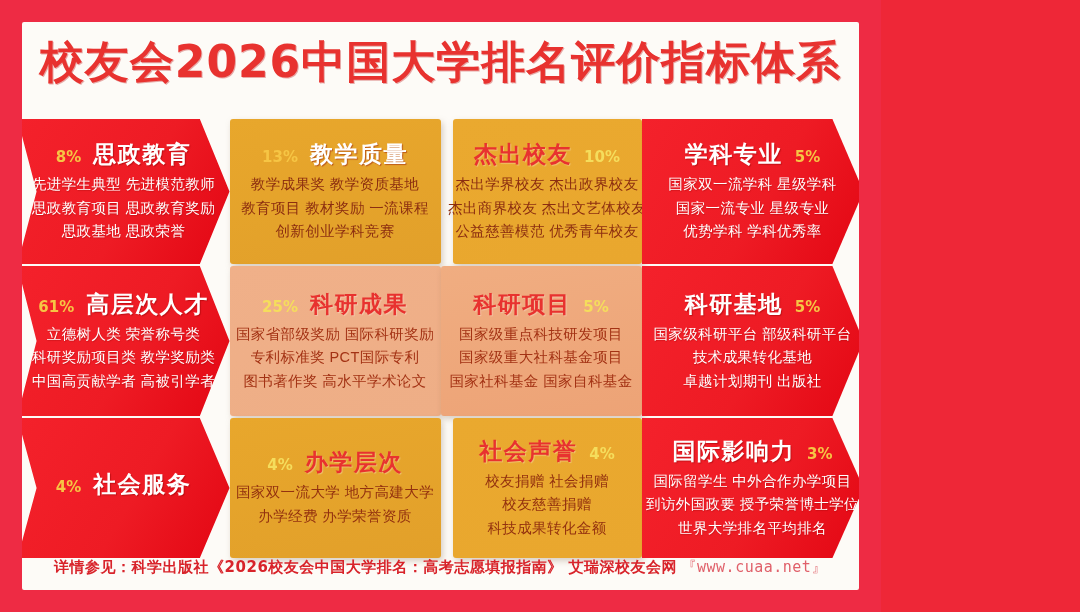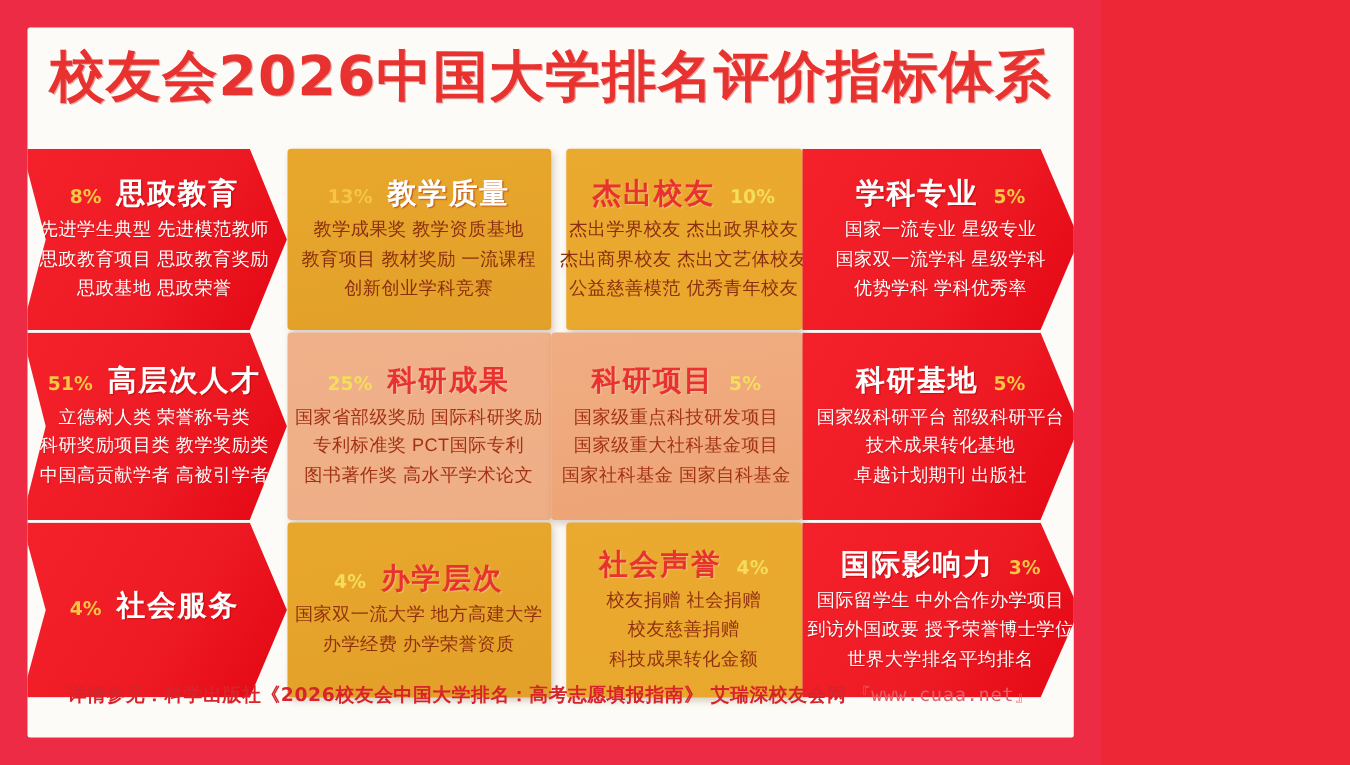--- a/index.html
+++ b/index.html
@@ -124,21 +124,21 @@
   .i-maroon .card-item { color: #a33214; }
   .i-brown .card-item { color: #93310f; }
 
   
   .pct-left  .card-head { flex-direction: row; }
   .pct-right .card-head { flex-direction: row-reverse; }
 
   
   #footer {
     position: absolute;
-    left: 0; right: 0; bottom: 24px;
+    left: 0; right: 0; bottom: 13px;
     text-align: center;
     white-space: nowrap;
   }
   #footer-text {
     font-size: 15px;
     font-weight: bold;
     color: #d8232a;
     letter-spacing: 0.5px;
     font-family: "DejaVu Sans", "Liberation Sans", sans-serif;
   }
@@ -193,29 +193,29 @@
             <div class="card-item">杰出商界校友 杰出文艺体校友</div>
             <div class="card-item">公益慈善模范 优秀青年校友</div>
           </div>
         </div>
         <div class="card shape-arrow-right c-red t-white i-white pct-left">
           <div class="card-head">
             <span class="card-title">学科专业</span>
             <span class="card-pct">5%</span>
           </div>
           <div class="card-items">
+            <div class="card-item">国家双一流学科 星级学科</div>
             <div class="card-item">国家一流专业 星级专业</div>
-            <div class="card-item">国家双一流学科 星级学科</div>
             <div class="card-item">优势学科 学科优秀率</div>
           </div>
         </div>
         <div class="card shape-arrow-notch c-red t-white i-white pct-right">
           <div class="card-head">
             <span class="card-title">高层次人才</span>
-            <span class="card-pct">51%</span>
+            <span class="card-pct">61%</span>
           </div>
           <div class="card-items">
             <div class="card-item">立德树人类 荣誉称号类</div>
             <div class="card-item">科研奖励项目类 教学奖励类</div>
             <div class="card-item">中国高贡献学者 高被引学者</div>
           </div>
         </div>
         <div class="card shape-rect c-salmon t-red i-maroon pct-right">
           <div class="card-head">
             <span class="card-title">科研成果</span>

